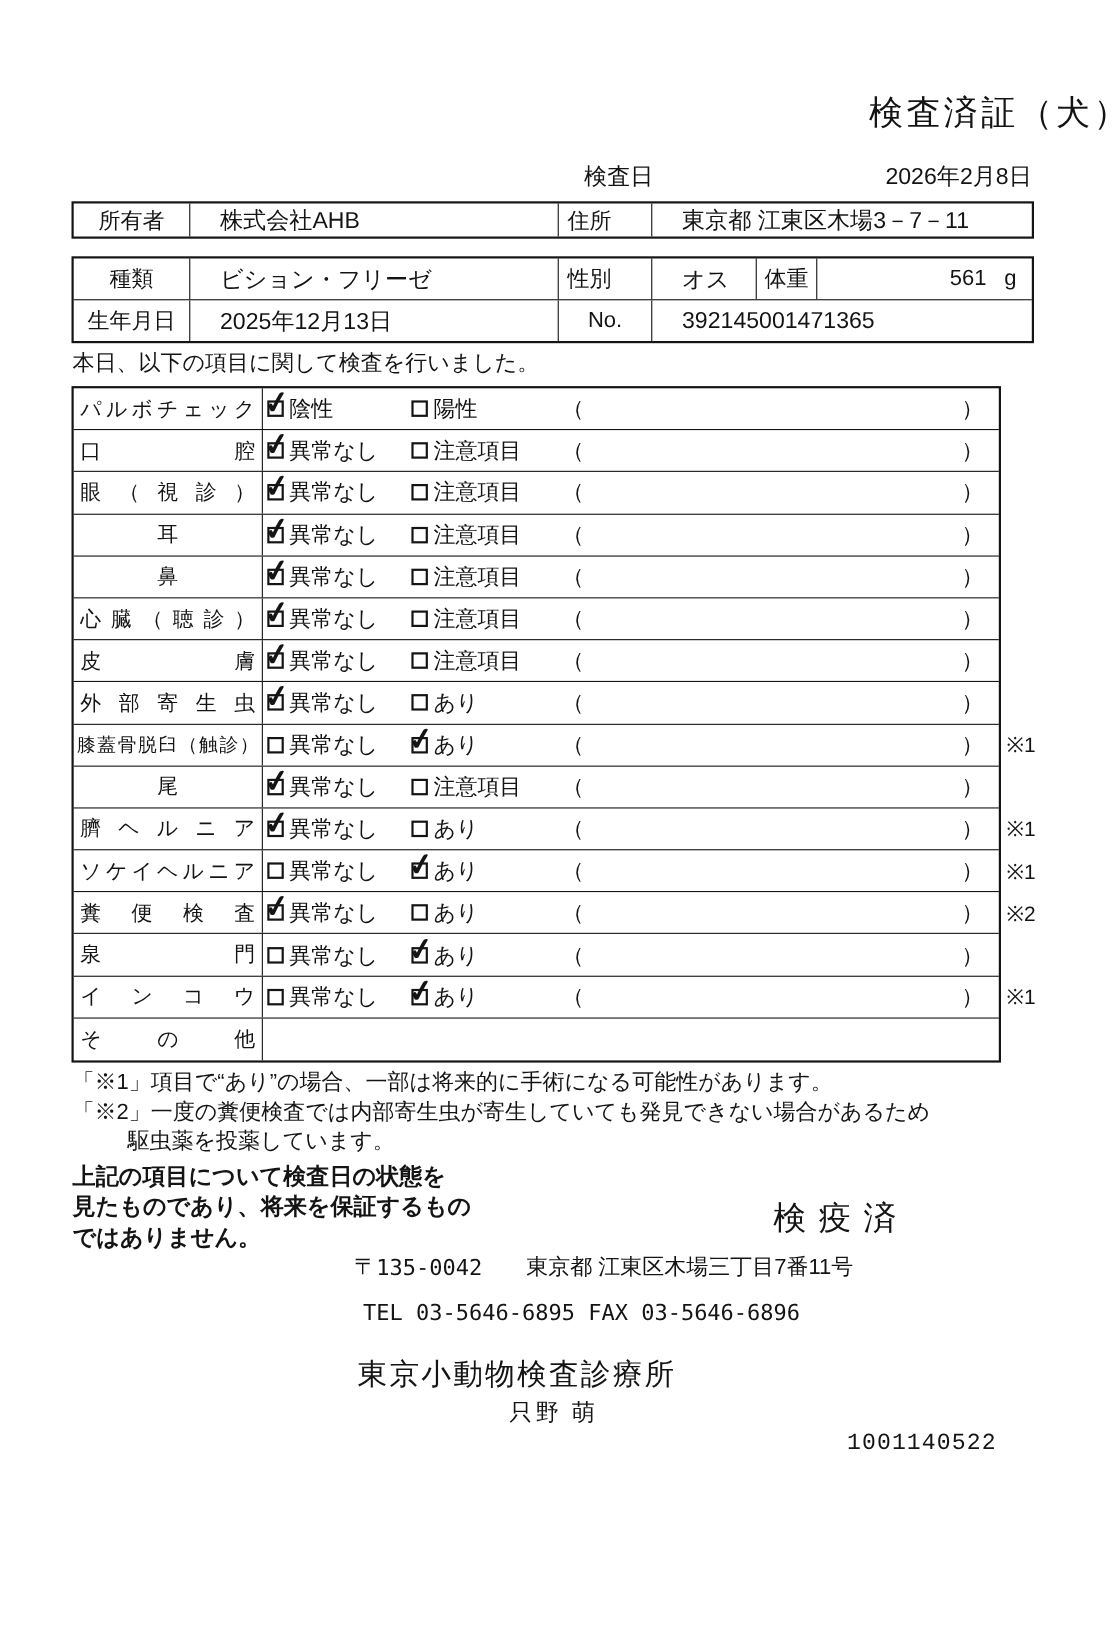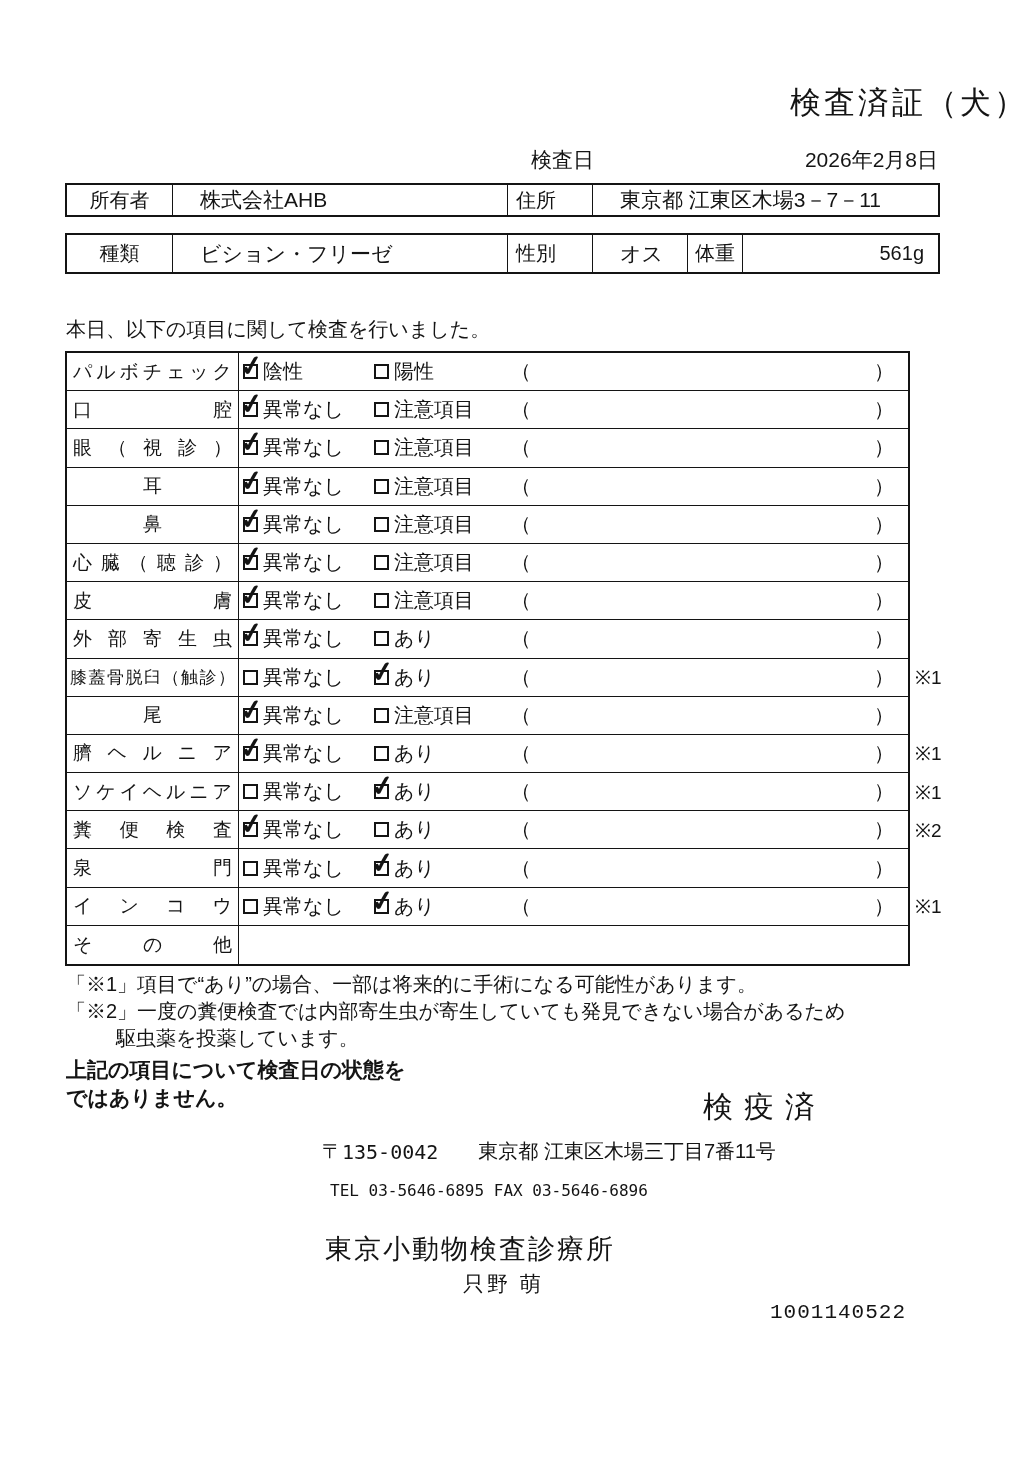--- a/index.html
+++ b/index.html
@@ -26,21 +26,21 @@
   .cell + .cell{border-left:1.5px solid #141414;}
   .cell.lab{justify-content:center;}
   .cell.val{padding-left:27px;font-size:21px;}
   .w-label{width:105px;flex:none;}
   .w-main{width:335px;flex:none;}
   .w-sub{width:85px;flex:none;text-align:center;}
   .w-rest{flex:1;}
   .w-sex{width:95px;flex:none;}
   .w-wlab{width:55px;flex:none;}
   .cell.left{justify-content:flex-start;padding-left:8px;}
-  .weight-cell{justify-content:flex-end;padding-right:14px;}
+  .weight-cell{justify-content:flex-end;padding-right:14px;gap:16px;}
   
   .intro{top:316px;left:66px;font-size:20px;}
   
   .checklist{top:351px;left:65px;width:845px;border:2px solid #141414;box-sizing:border-box;background:#fff;}
   .cl-row{height:38.2px;display:flex;align-items:center;position:relative;border-bottom:1.5px solid #141414;box-sizing:border-box;}
   .cl-row:last-child{border-bottom:none;}
   .cl-item{width:172px;flex:none;height:100%;box-sizing:border-box;border-right:1.5px solid #141414;
     display:flex;justify-content:space-between;align-items:center;padding:0 6px;font-size:19px;}
   .cl-item.single{justify-content:center;}
   .cl-item.tight{font-size:17px;padding:0 3px;}
@@ -59,21 +59,21 @@
   .footnotes{top:971px;left:66px;font-size:20px;line-height:27px;}
   .footnotes .indent{padding-left:50px;}
   
   .disclaimer{top:1056px;left:66px;font-size:21px;font-weight:bold;line-height:28px;}
   
   .stamp{top:1087px;left:703px;font-size:30px;letter-spacing:11px;}
   
   .postal{top:1138px;left:322px;font-size:20px;display:flex;align-items:center;}
   .postal .code{font-family:"DejaVu Sans Mono", monospace;}
   .postal .addr{margin-left:40px;}
-  .tel{top:1181px;left:330px;font-size:16px;font-family:"DejaVu Sans Mono", monospace;}
+  .tel{top:1181px;left:330px;font-size:20px;font-family:"DejaVu Sans Mono", monospace;}
   .clinic-name{top:1231px;left:325px;font-size:27px;letter-spacing:2px;}
   .inspector{top:1270px;left:463px;font-size:21px;letter-spacing:3px;}
   .serial{top:1301px;left:770px;font-size:21px;letter-spacing:1px;font-family:Liberation Mono, monospace;}
 </style>
 </head>
 <body>
 
 <div class="abs title">検査済証（犬）</div>
 
 <div class="abs date-row">
@@ -95,20 +95,26 @@
     <div class="cell lab w-label">種類</div>
     <div class="cell val w-main">ビション・フリーゼ</div>
     <div class="cell left w-sub">性別</div>
     <div class="cell val w-sex">オス</div>
     <div class="cell lab w-wlab">体重</div>
     <div class="cell weight-cell w-rest">
       <span>561</span>
       <span>g</span>
     </div>
   </div>
+  <div class="irow">
+    <div class="cell lab w-label">生年月日</div>
+    <div class="cell val w-main">2025年12月13日</div>
+    <div class="cell lab w-sub">No.</div>
+    <div class="cell val w-rest">392145001471365</div>
+  </div>
 </div>
 
 <div class="abs intro">本日、以下の項目に関して検査を行いました。</div>
 
 <div class="abs checklist" id="checklist">
   <div class="cl-row">
     <div class="cl-item">
         <span>パ</span>
         <span>ル</span>
         <span>ボ</span>
@@ -491,20 +497,21 @@
 </div>
 
 <div class="abs footnotes">
   <div>「※1」項目で“あり”の場合、一部は将来的に手術になる可能性があります。</div>
   <div>「※2」一度の糞便検査では内部寄生虫が寄生していても発見できない場合があるため</div>
   <div class="indent">駆虫薬を投薬しています。</div>
 </div>
 
 <div class="abs disclaimer">
   <div>上記の項目について検査日の状態を</div>
+  <div>見たものであり、将来を保証するもの</div>
   <div>ではありません。</div>
 </div>
 
 <div class="abs stamp">検疫済</div>
 
 <div class="abs postal">
   <span>〒</span>
   <span class="code">135-0042</span>
   <span class="addr">東京都 江東区木場三丁目7番11号</span>
 </div>

